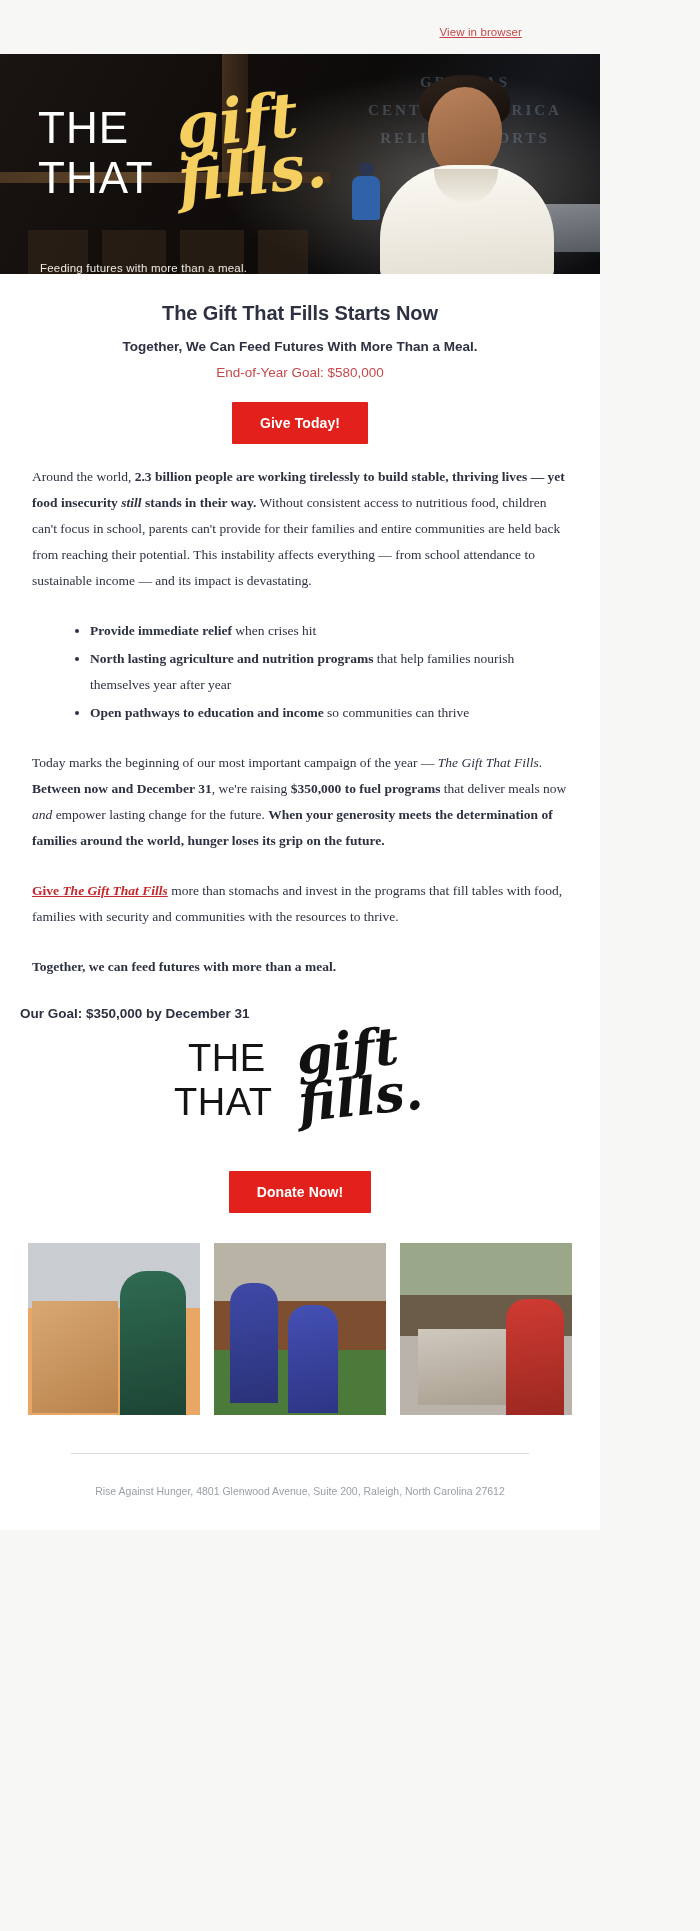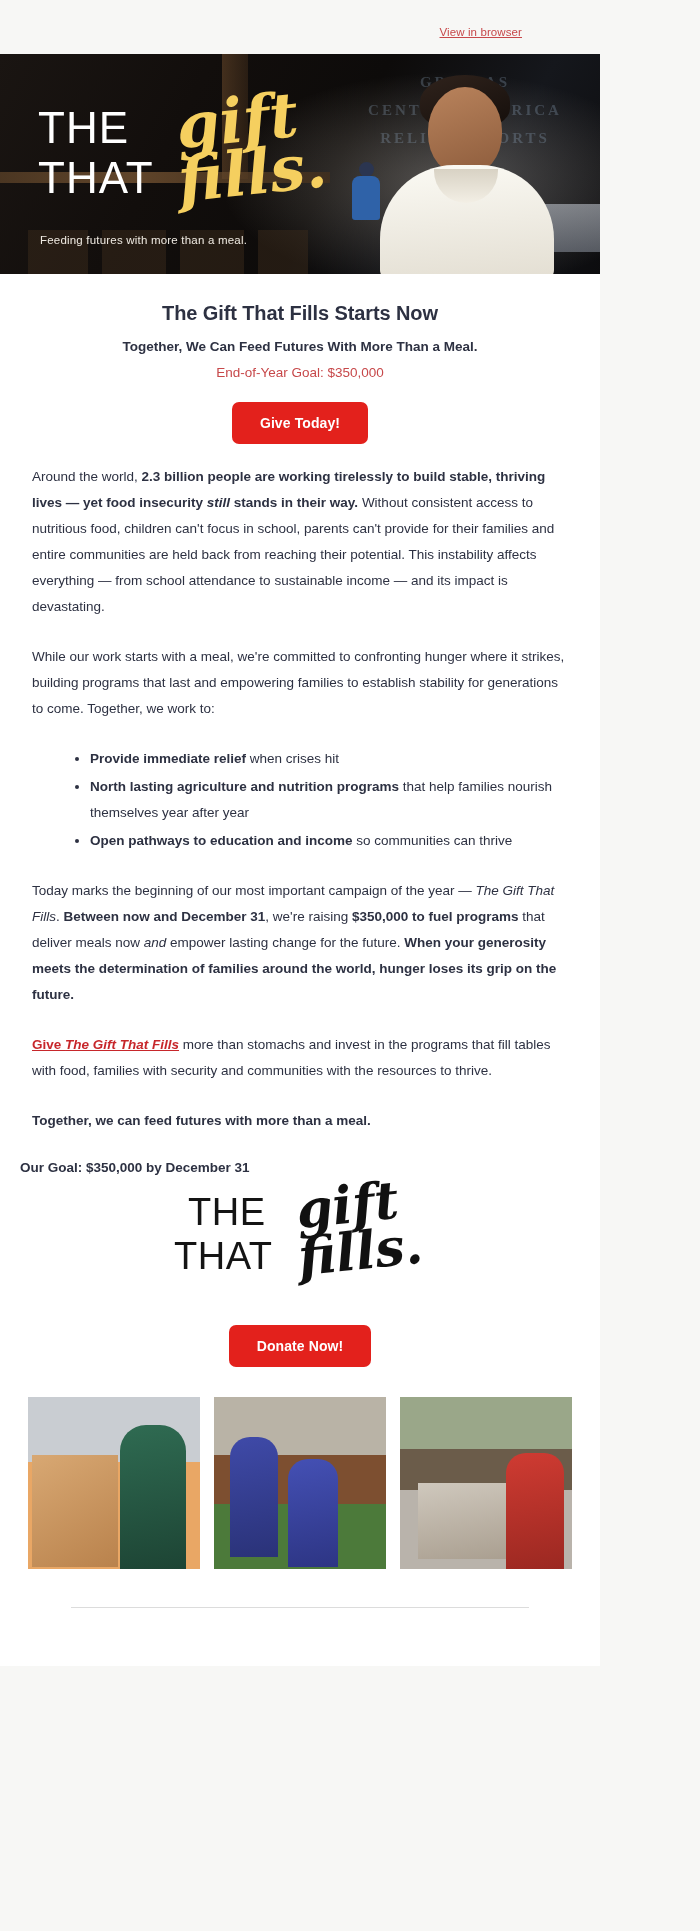--- a/index.html
+++ b/index.html
@@ -150,21 +150,21 @@
     font-size: 62px;
     transform: rotate(-6deg);
   }
   .lk-fills {
     position: absolute; left: 140px; top: -14px;
     font-size: 62px;
     transform: rotate(-6deg);
   }
   .hero-tagline {
     position: absolute;
-    left: 40px; bottom: 28px;
+    left: 40px; bottom: 0;
     color: #efeae2;
     font-size: 11.5px;
     letter-spacing: .2px;
   }
 
   
   .heading-block { padding: 28px 36px 0 36px; text-align: center; }
   .h-main {
     font-size: 20px;
     font-weight: 700;
@@ -185,27 +185,27 @@
 
   
   .btn-row { text-align: center; padding: 22px 0 6px 0; }
   .btn {
     display: inline-block;
     background: #e3211c;
     color: #ffffff;
     font-size: 14px;
     font-weight: 700;
     padding: 13px 28px;
-    border-radius: 7px;
+    border-radius: 1px;
     text-decoration: none;
     letter-spacing: .1px;
   }
 
   
-  .body-copy { padding: 14px 32px 0 32px; }
+  .body-copy { padding: 14px 32px 0 32px; font-family: Liberation Serif, serif; }
   .body-copy p {
     font-size: 13.5px;
     line-height: 26px;
     color: #2d3142;
     margin-bottom: 24px;
   }
   .body-copy b { font-weight: 700; }
   .body-copy i { font-style: italic; }
 
   ul.work-list {
@@ -395,34 +395,33 @@
           <span class="lk-fills">fills.</span>
         </div>
       </div>
 
       <div class="hero-tagline">Feeding futures with more than a meal.</div>
     </div>
 
     <div class="heading-block">
       <div class="h-main">The Gift That Fills Starts Now</div>
       <div class="h-sub">Together, We Can Feed Futures With More Than a Meal.</div>
-      <div class="h-goal">End-of-Year Goal: $350,000</div>
+      <div class="h-goal">End-of-Year Goal: $580,000</div>
     </div>
 
     <div class="btn-row">
       <a class="btn" href="#">Give Today!</a>
     </div>
 
     <div class="body-copy">
 
       <p>
         <span>Around the world, </span><b>2.3 billion people are working tirelessly to build stable, thriving lives — yet food insecurity </b><b><i>still</i></b><b> stands in their way.</b><span> Without consistent access to nutritious food, children can't focus in school, parents can't provide for their families and entire communities are held back from reaching their potential. This instability affects everything — from school attendance to sustainable income — and its impact is devastating.</span>
       </p>
 
-      <p>While our work starts with a meal, we're committed to confronting hunger where it strikes, building programs that last and empowering families to establish stability for generations to come. Together, we work to:</p>
 
       <ul class="work-list">
         <li>
           <b>Provide immediate relief</b><span> when crises hit</span>
         </li>
         <li>
           <b>North lasting agriculture and nutrition programs</b><span> that help families nourish themselves year after year</span>
         </li>
         <li>
           <b>Open pathways to education and income</b><span> so communities can thrive</span>
@@ -459,17 +458,18 @@
 
     <div class="photos">
       <div class="photo ph1"></div>
       <div class="photo ph2"></div>
       <div class="photo ph3"></div>
     </div>
 
     <div class="footer-rule"></div>
 
     <div class="footer">
+      <div class="addr">Rise Against Hunger, 4801 Glenwood Avenue, Suite 200, Raleigh, North Carolina 27612</div>
     </div>
 
   </div>
   <div class="page-tail"></div>
 </div>
 
 </body></html>

